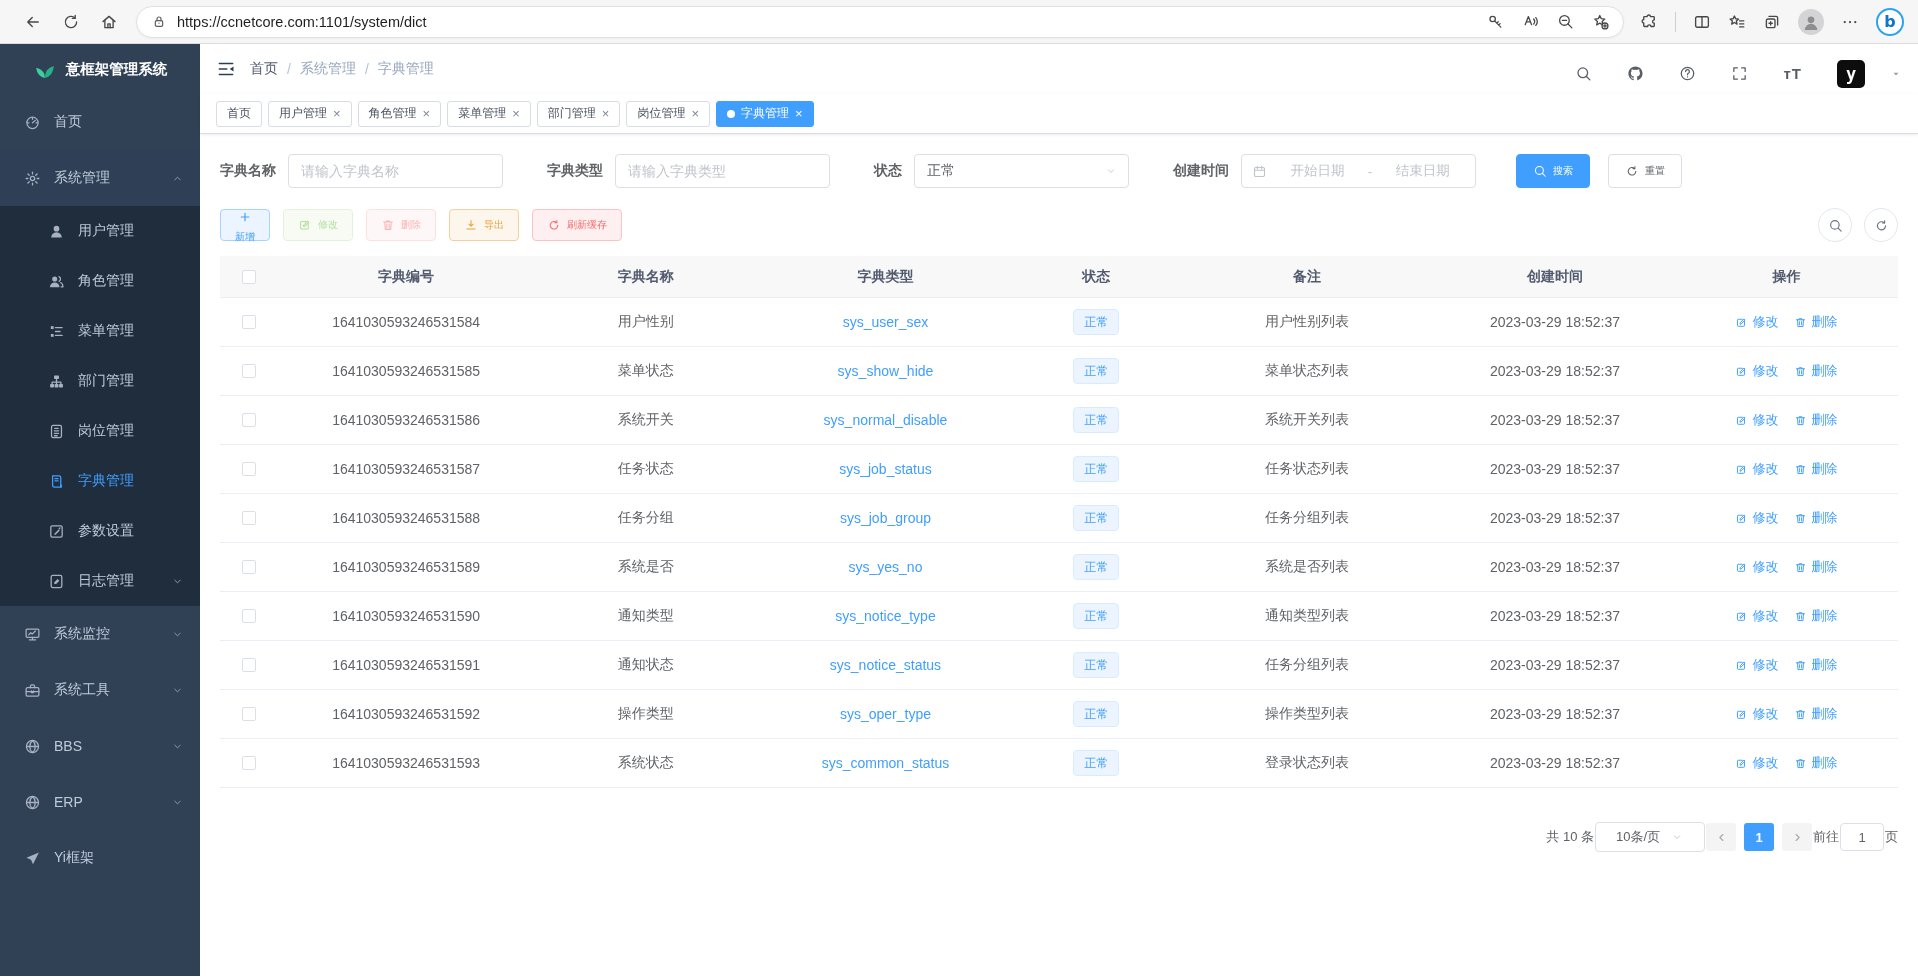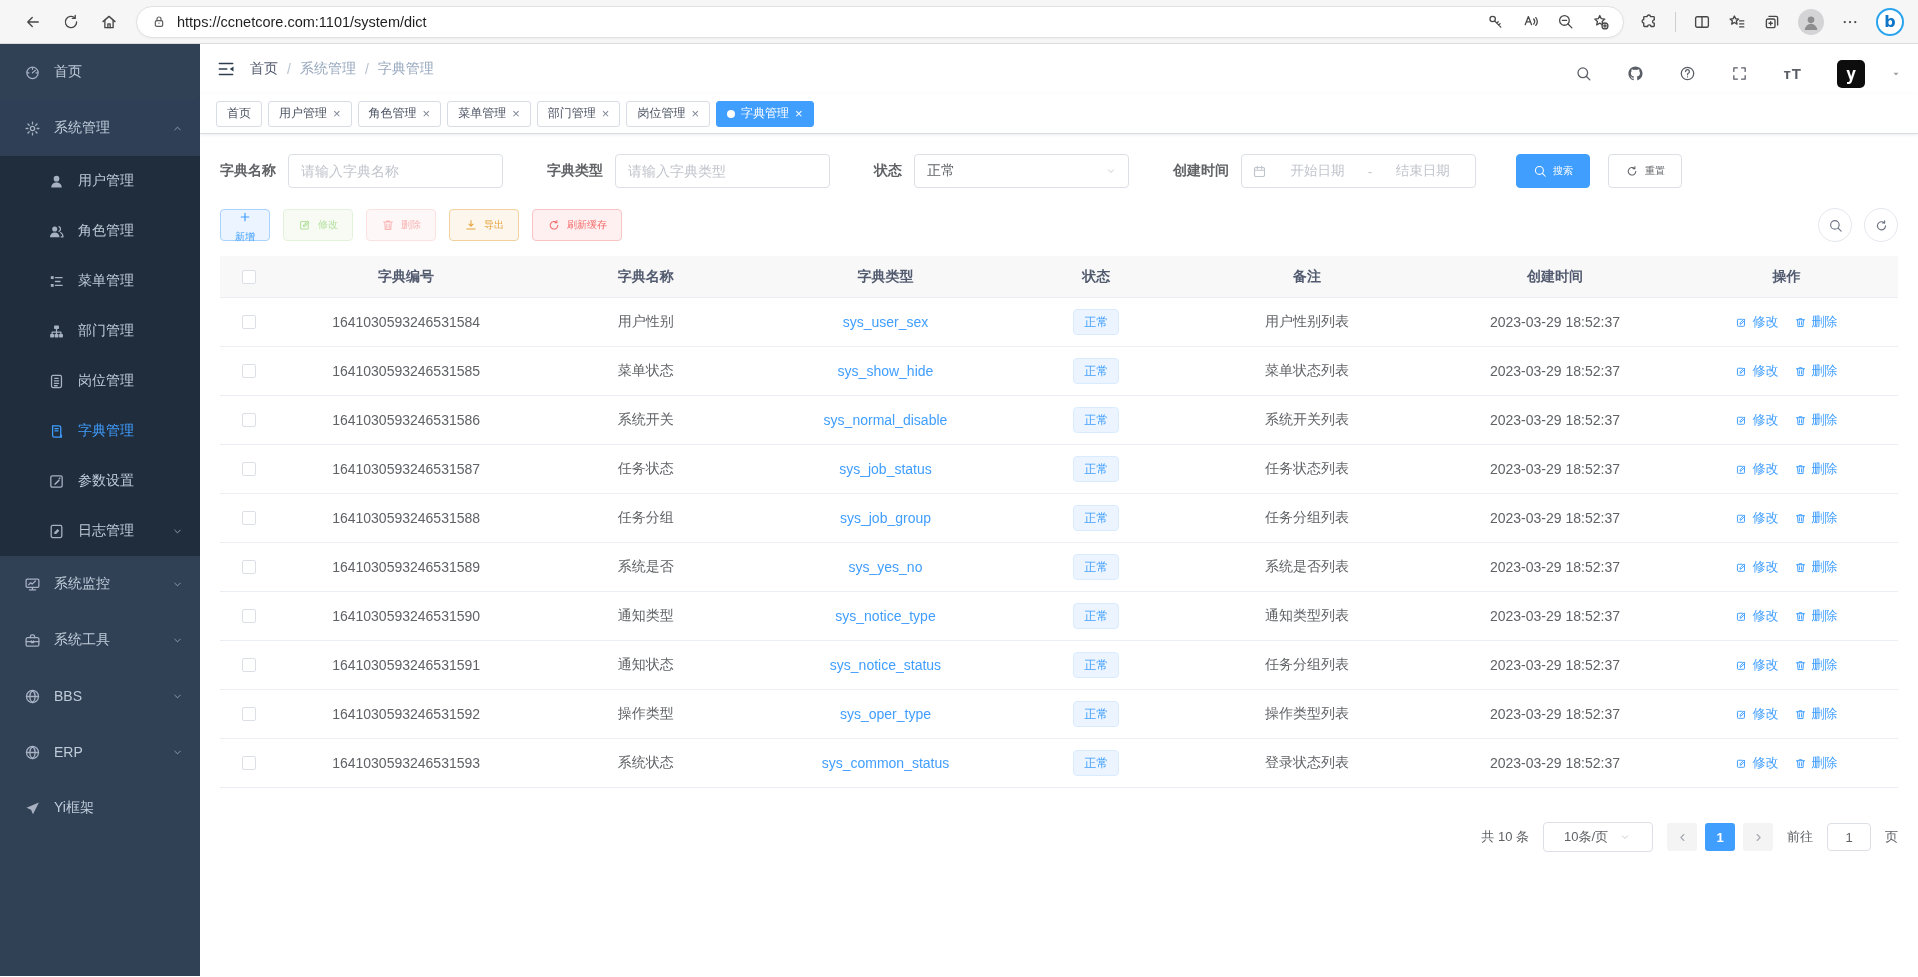--- a/index.html
+++ b/index.html
@@ -133,21 +133,21 @@
   .c-id{flex:1.55} .c-name{flex:1.35} .c-type{flex:1.55} .c-status{flex:1.0}
   .c-remark{flex:1.55} .c-created{flex:1.45} .c-ops{flex:1.35}
   .dict-link { color:#409eff; cursor:pointer; }
   .tag { display:inline-block; background:#ecf5ff; border:1px solid #d9ecff; color:#409eff;
     font-size:12px; line-height:1; padding:6px 10px; border-radius:4px; }
   .ops { display:flex; justify-content:center; gap:16px; }
   .op { display:inline-flex; align-items:center; gap:4px; color:#409eff; font-size:13px; cursor:pointer; }
   .op svg { width:13px; height:13px; }
 
   
-  .pager { display:flex; justify-content:flex-end; align-items:center; gap:14px;
+  .pager { display:flex; justify-content:flex-end; align-items:center; gap:1px;
     margin-top:34px; font-size:13px; color:#606266; }
   .psize { width:110px; height:30px; border:1px solid #dcdfe6; border-radius:4px;
     display:flex; align-items:center; justify-content:center; gap:10px; color:#606266; cursor:pointer; }
   .pgroup { display:flex; gap:8px; align-items:center; }
   .pbtn { min-width:30px; height:28px; padding:0 4px; background:#f4f4f5; border-radius:3px;
     display:flex; align-items:center; justify-content:center; color:#a8abb2; cursor:pointer; }
   .pbtn svg { width:13px; height:13px; }
   .pbtn.pnum { color:#fff; background:#409eff; font-weight:bold; }
   .goto-input { width:44px; height:28px; border:1px solid #dcdfe6; border-radius:4px;
     text-align:center; font-size:13px; color:#606266; outline:none; font-family:inherit; }
@@ -259,20 +259,29 @@
           <circle cx="19" cy="12" r="1.5" fill="currentColor" stroke="none"></circle>
         </svg>
       </span>
     <span class="bing">b</span>
   </div>
 </div>
 
 <div class="app">
 
   <div class="sidebar">
+    <div class="logo">
+      <span class="ic">
+          <svg viewBox="0 0 24 24" fill="none" stroke="currentColor" stroke-width="1.8" stroke-linecap="round" stroke-linejoin="round">
+            <path fill="#26b287" stroke="none" d="M12.2 21c-.3-5.8 1.9-9.9 8.6-12-.7 6.9-3.5 10.3-8.6 12z"></path>
+            <path fill="#3ecf9e" stroke="none" d="M11.8 21C12 16.4 10.2 12.8 3.2 10.8c.8 6 3.7 9 8.6 10.2z"></path>
+          </svg>
+        </span>
+      <span>意框架管理系统</span>
+    </div>
     <div class="menu">
         <div class="menu-item root">
           <span class="ic mi-icon">
             <svg viewBox="0 0 24 24" fill="none" stroke="currentColor" stroke-width="1.8" stroke-linecap="round" stroke-linejoin="round">
               <circle cx="12" cy="12.5" r="8"></circle>
               <path d="M12 12.5 16 9M12 5.5v2M5 12.5h2M17 12.5h2"></path>
             </svg>
           </span>
           <span>首页</span>
         </div>

